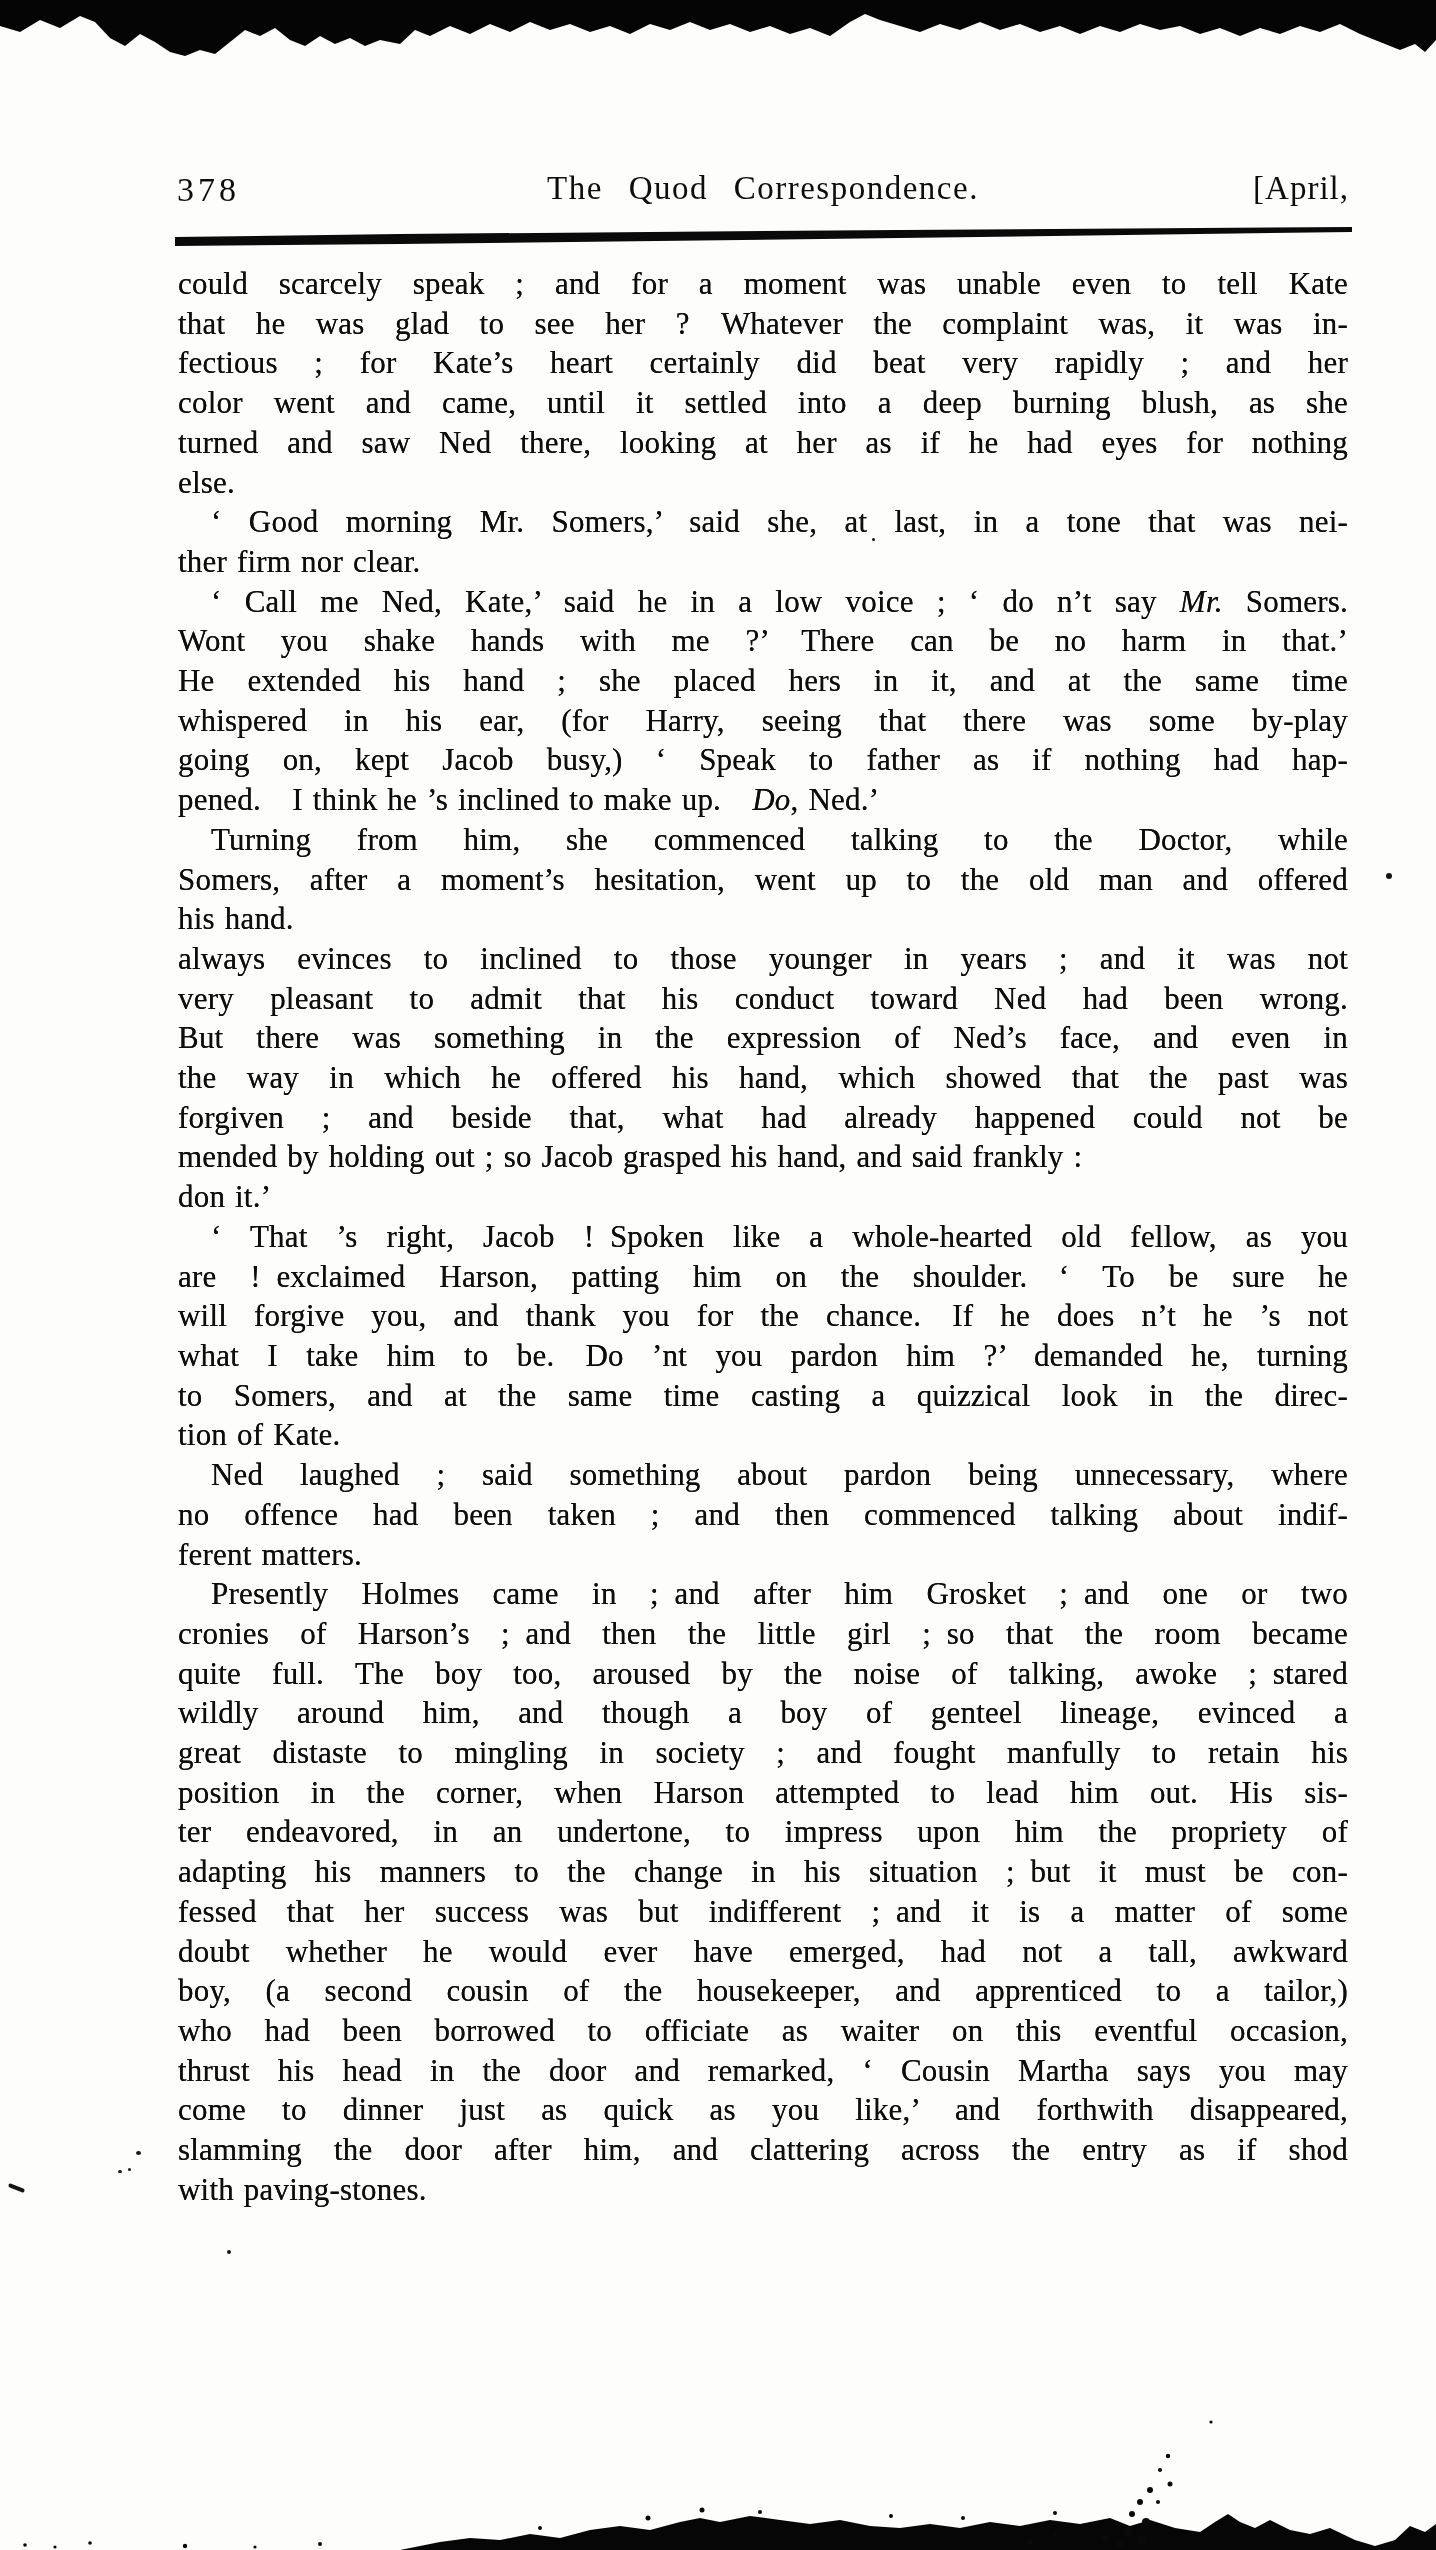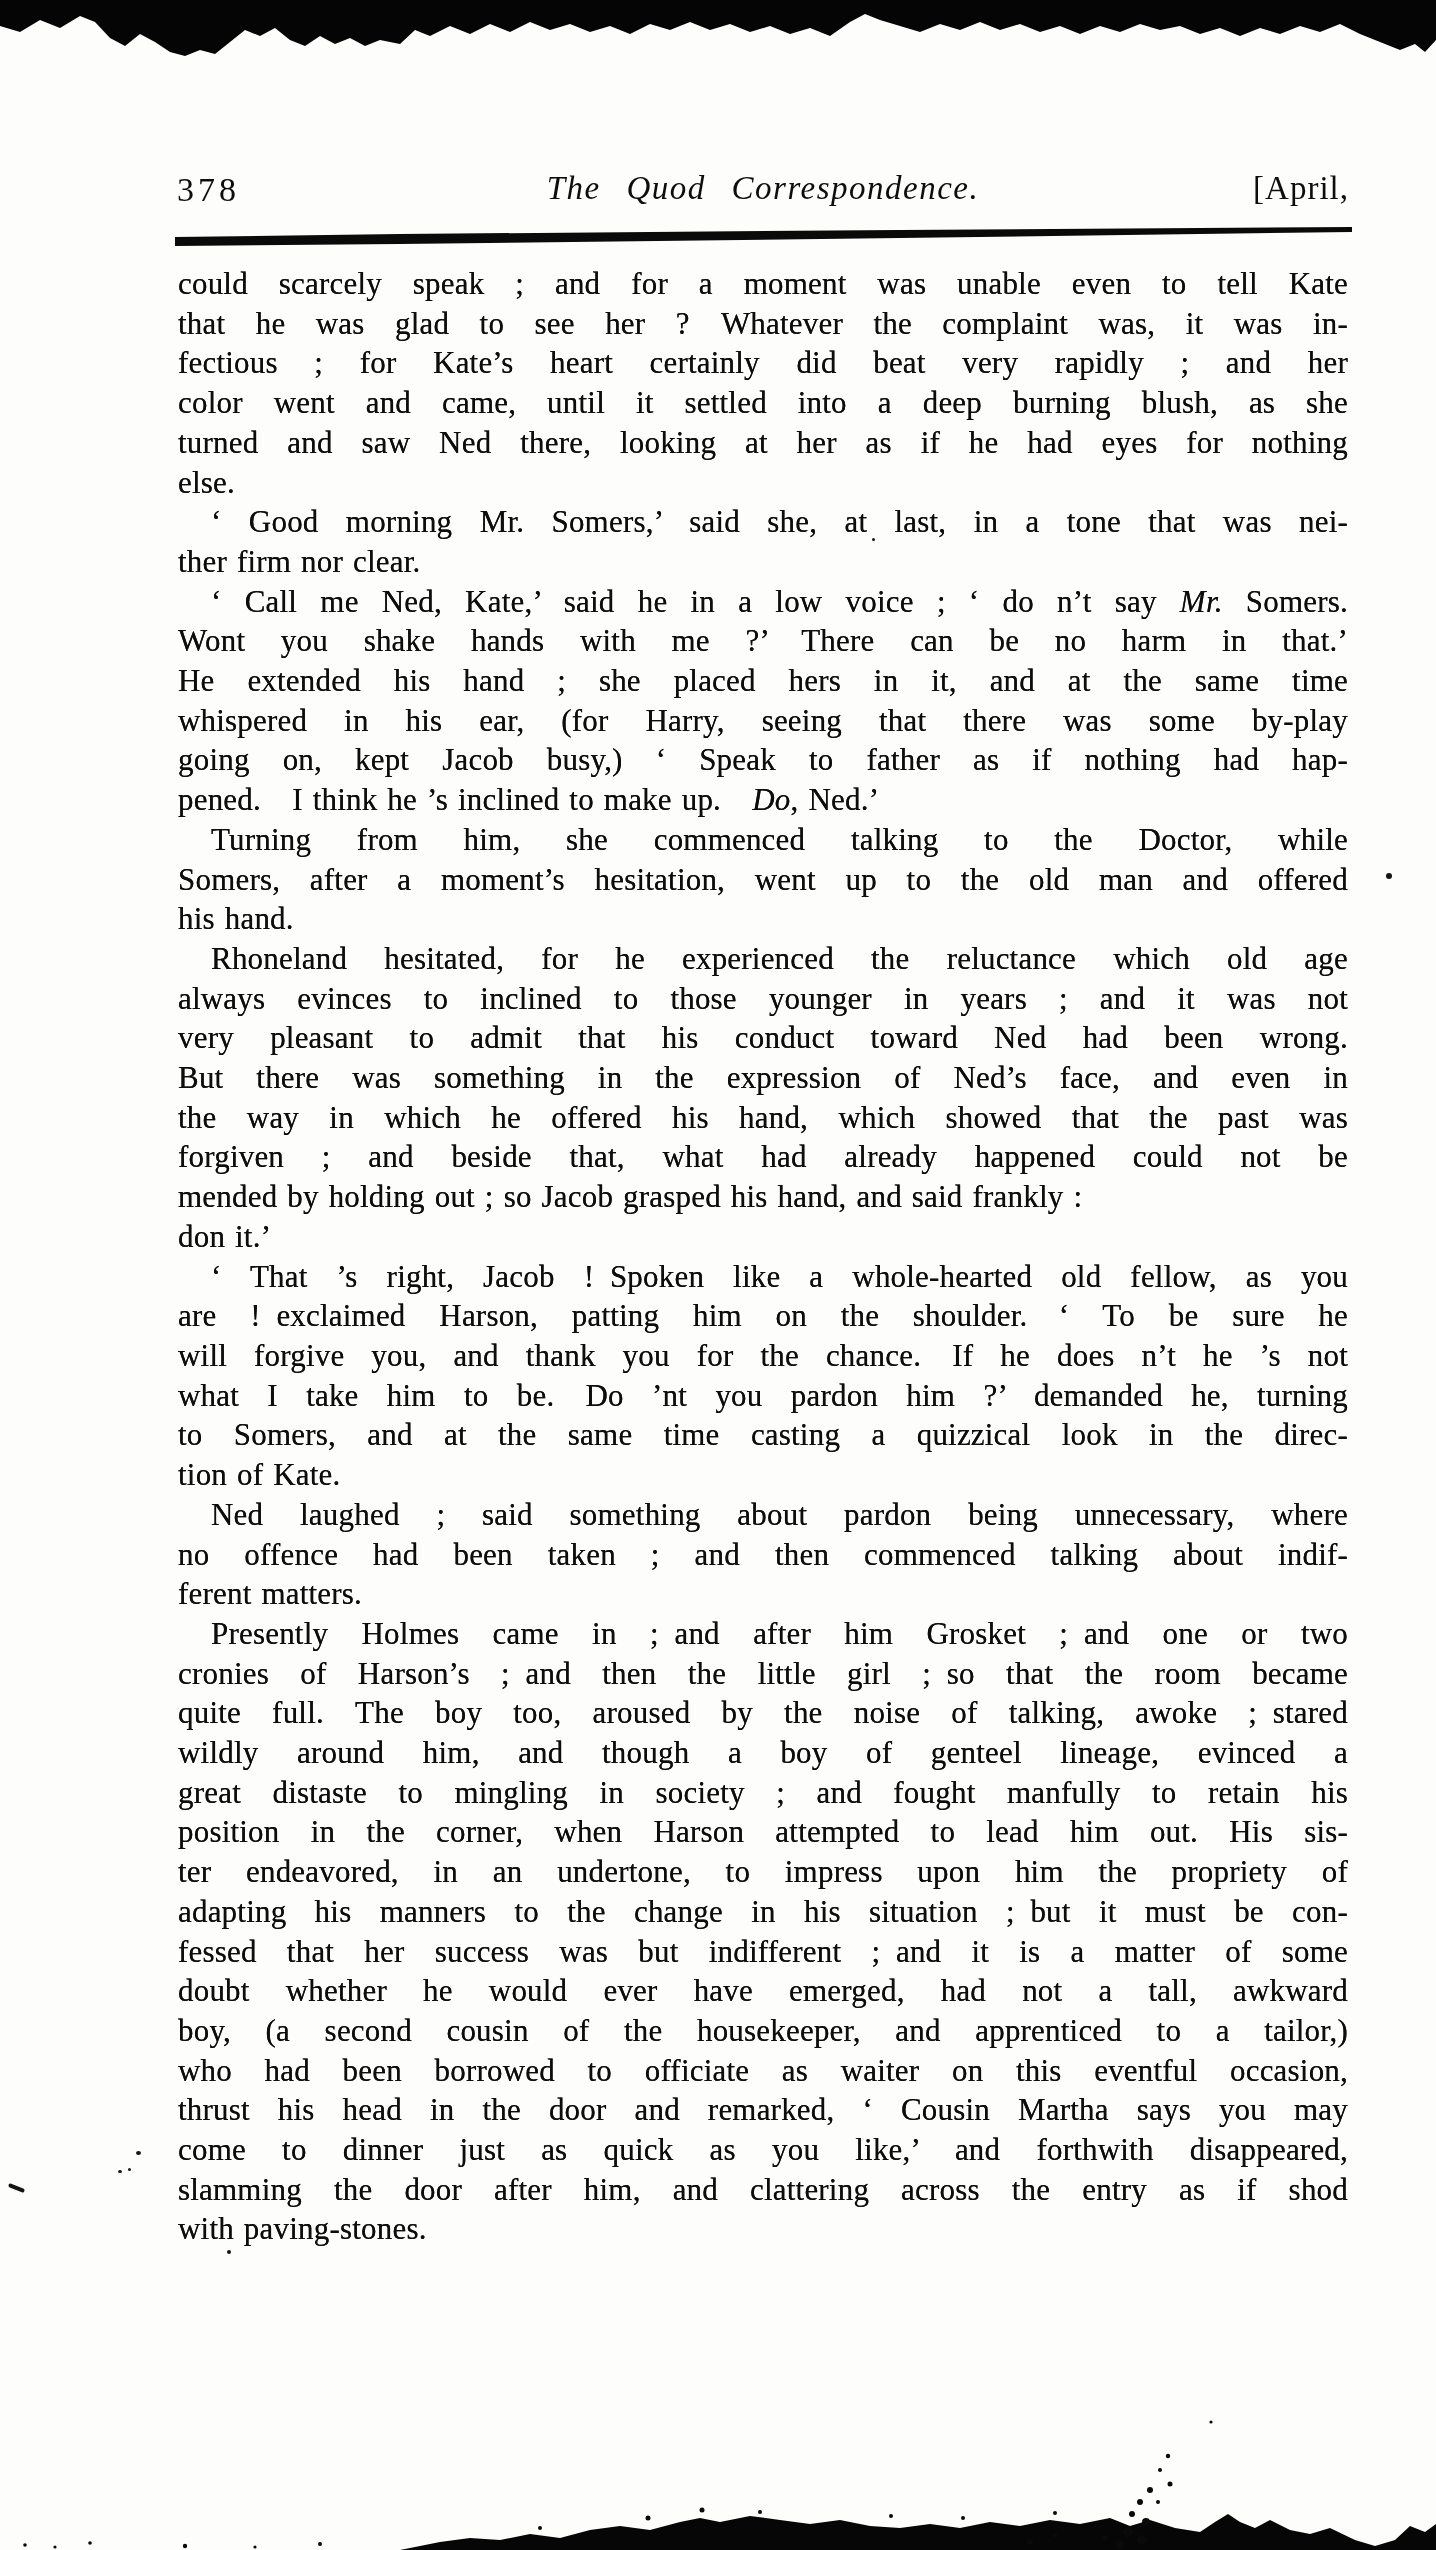--- a/index.html
+++ b/index.html
@@ -20,21 +20,21 @@
   .header {
     position:absolute; left:177px; top:170px; width:1172px; height:44px;
     font-size:33px; letter-spacing:1px;
   }
   .page-num {
     position:absolute; left:0; top:1px;
     font-size:34px; letter-spacing:4px;
   }
   .running-title {
     position:absolute; left:0; right:0; top:0;
-    text-align:center; font-style:italic;
+    text-align:center; 
     word-spacing:16px; letter-spacing:1.5px;
   }
   .folio { position:absolute; right:0; top:0; letter-spacing:1px; }
   .rule-svg { position:absolute; left:0; top:224px; display:block; }
   
   .text-block {
     position:absolute; left:178px; top:264px; width:1170px;
     font-size:31px; line-height:39.7px;
     text-align:justify; text-justify:inter-word;
     letter-spacing:0.2px; word-spacing:2px;
@@ -78,21 +78,20 @@
       <div class="line last"><span>ther firm nor clear.</span></div>
       <div class="line indent"><span>‘ Call me Ned, Kate,’ said he in a low voice ; ‘ do n’t say </span><span class="it">Mr.</span><span> Somers.</span></div>
       <div class="line"><span>Wont you shake hands with me ?’ There can be no harm in that.’</span></div>
       <div class="line"><span>He extended his hand ; she placed hers in it, and at the same time</span></div>
       <div class="line"><span>whispered in his ear, (for Harry, seeing that there was some by-play</span></div>
       <div class="line"><span>going on, kept Jacob busy,) ‘ Speak to father as if nothing had hap-</span></div>
       <div class="line last"><span>pened. I think he ’s inclined to make up. </span><span class="it">Do</span><span>, Ned.’</span></div>
       <div class="line indent"><span>Turning from him, she commenced talking to the Doctor, while</span></div>
       <div class="line"><span>Somers, after a moment’s hesitation, went up to the old man and offered</span></div>
       <div class="line last"><span>his hand.</span></div>
-      <div class="line indent"><span>Rhoneland hesitated, for he experienced the reluctance which old age</span></div>
       <div class="line"><span>always evinces to inclined to those younger in years ; and it was not</span></div>
       <div class="line"><span>very pleasant to admit that his conduct toward Ned had been wrong.</span></div>
       <div class="line"><span>But there was something in the expression of Ned’s face, and even in</span></div>
       <div class="line"><span>the way in which he offered his hand, which showed that the past was</span></div>
       <div class="line"><span>forgiven ; and beside that, what had already happened could not be</span></div>
       <div class="line last"><span>mended by holding out ; so Jacob grasped his hand, and said frankly :</span></div>
       <div class="line last"><span>don it.’</span></div>
       <div class="line indent"><span>‘ That ’s right, Jacob ! Spoken like a whole-hearted old fellow, as you</span></div>
       <div class="line"><span>are ! exclaimed Harson, patting him on the shoulder. ‘ To be sure he</span></div>
       <div class="line"><span>will forgive you, and thank you for the chance. If he does n’t he ’s not</span></div>

